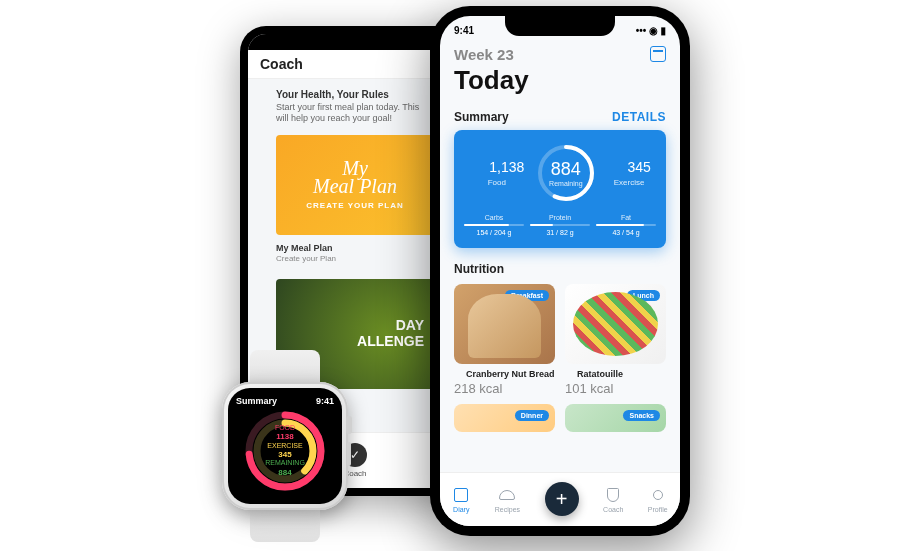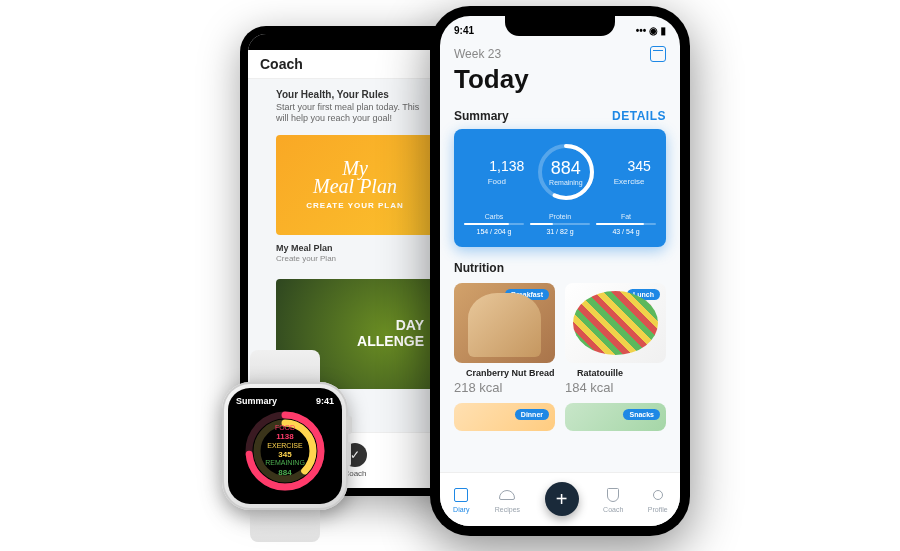--- a/index.html
+++ b/index.html
@@ -25,21 +25,21 @@
   .android-nav { position:absolute; bottom:0; left:0; right:0; height:56px; background:#fff; border-top:1px solid #eee; display:flex; justify-content:center; align-items:center;}
   .android-nav .coach { display:flex; flex-direction:column; align-items:center; gap:2px; font-size:8px; color:#555;}
   .android-nav .coach .circ{width:24px;height:24px;border-radius:50%;background:#333;display:flex;align-items:center;justify-content:center;color:#fff;font-size:12px;}
 
   
   .iphone { position: absolute; right: 0; top: 0; width: 260px; height: 530px; background: #000; border-radius: 40px; box-shadow: 0 14px 50px rgba(0,0,0,.45); padding: 10px; z-index: 3;}
   .iphone-screen { width:100%; height:100%; background:#f7f9fb; border-radius:30px; overflow:hidden; position:relative; }
   .notch { position:absolute; top:0; left:50%; transform:translateX(-50%); width:110px; height:20px; background:#000; border-radius:0 0 14px 14px; z-index:5;}
   .ios-status { height:30px; display:flex; justify-content:space-between; align-items:center; padding:0 14px; font-size:10px; font-weight:600; color:#000;}
   .ios-body { padding: 0 14px; }
-  .week-row { display:flex; justify-content:space-between; align-items:center; font-size:12px; color:#888;}
+  .week-row { display:flex; justify-content:space-between; align-items:center; font-size:15px; color:#888;font-weight:bold;}
   .cal-icon { width:16px; height:16px; border:1.5px solid #1e88e5; border-radius:3px; position:relative;}
   .cal-icon::before{content:'';position:absolute;top:3px;left:2px;right:2px;height:1.5px;background:#1e88e5;}
   .today { font-size:26px; font-weight:800; color:#111; margin-top:2px;}
   .card-head { display:flex; justify-content:space-between; align-items:baseline; margin-top:14px;}
   .card-head .t{font-size:12px; font-weight:700; color:#222;}
   .card-head .d{font-size:12px; font-weight:700; color:#1e88e5; letter-spacing:.5px;}
   .summary-card { margin-top:6px; background:#1e88e5; border-radius:8px; padding:12px 10px; color:#fff; box-shadow:0 4px 14px rgba(30,136,229,.4);}
   .summary-top { display:flex; justify-content:space-around; align-items:center; }
   .stat { text-align:center; }
   .stat .n{font-size:14px;margin-left:20px;}
@@ -193,21 +193,21 @@
                 <span class="nut-tag">Breakfast</span>
               </div>
             <div class="nut-name">Cranberry Nut Bread</div>
             <div class="nut-kcal">218 kcal</div>
           </div>
           <div class="nut-card">
             <div class="nut-img rat">
                 <span class="nut-tag">Lunch</span>
               </div>
             <div class="nut-name">Ratatouille</div>
-            <div class="nut-kcal">184 kcal</div>
+            <div class="nut-kcal">101 kcal</div>
           </div>
         </div>
         <div class="nut-row2">
           <div class="half a">
               <span class="nut-tag">Dinner</span>
             </div>
           <div class="half b">
               <span class="nut-tag">Snacks</span>
             </div>
         </div>

